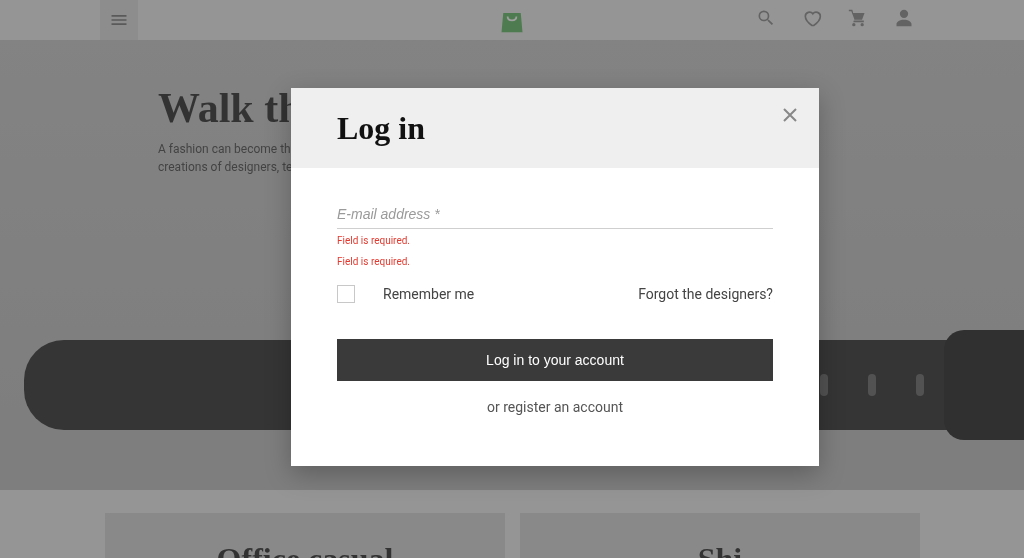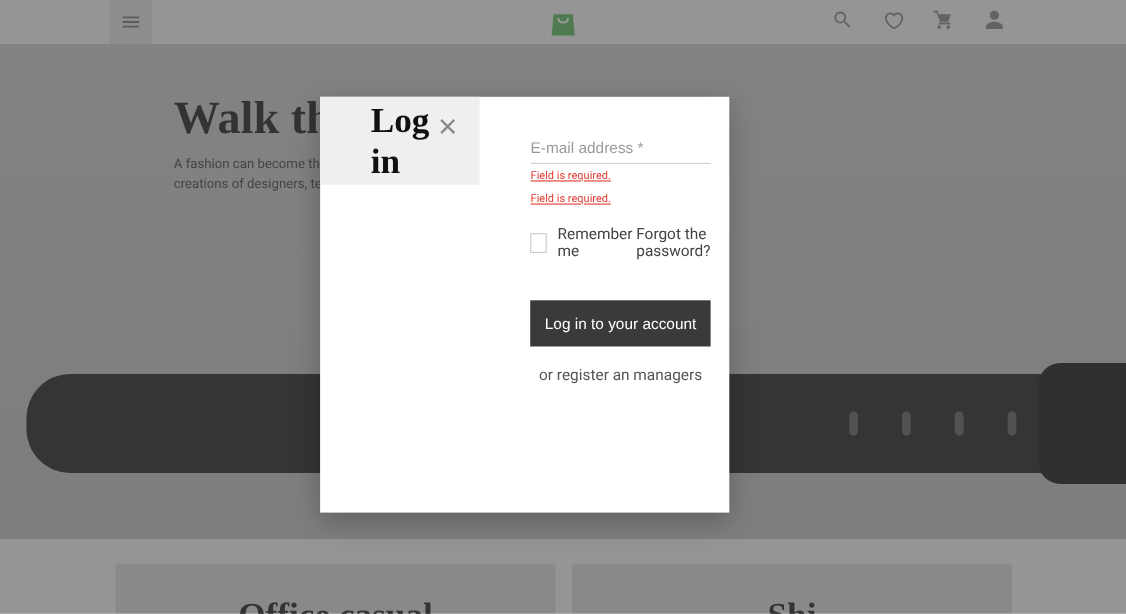--- a/index.html
+++ b/index.html
@@ -69,23 +69,23 @@
   .card.left { left: 105px; }
   .card.right { left: 520px; }
 
   
   .scrim {
     position: absolute; inset: 0; background: rgba(80,80,80,0.55);
   }
 
   
   .modal {
-    position: absolute; top: 88px; left: 291px; width: 372px; height: 378px;
+    position: absolute; top: 88px; left: 291px; width: 528px; height: 378px;
     background: #fff; box-shadow: 0 8px 24px rgba(0,0,0,0.25);
-    display: flex; flex-direction: row;
+    display: flex; flex-direction: column;
   }
   .modal-header {
     height: 80px; background: #efefef; display: flex; align-items: center;
     padding: 0 46px; position: relative;
   }
   .modal-title {
     font-family: Georgia, "Times New Roman", serif; font-weight: 700;
     font-size: 32px; color: #111;
   }
   .modal-close {
@@ -95,35 +95,36 @@
   }
   .modal-close svg { width: 14px; height: 14px; stroke: #888; stroke-width: 2; }
 
   .modal-body { padding: 22px 46px 0 46px; flex: 1; display: flex; flex-direction: column; }
 
   .field { position: relative; margin-top: 10px; }
   .field input {
     width: 100%; border: none; border-bottom: 1px solid #cfcfcf;
     font-size: 14px; padding: 6px 28px 6px 0; outline: none; color: #0c4a6e;
     background: transparent;
+    font-style: italic;
   }
   .field input::placeholder { color: #9a9a9a; }
   .field .eye {
     position: absolute; right: 2px; top: 4px; width: 18px; height: 18px;
   }
   .field .eye svg { width: 18px; height: 18px; fill: #c9c9c9; }
   .error {
-    font-size: 10px; color: #e23a2f; margin-top: 6px; margin-bottom: 4px; text-decoration: underline;
+    font-size: 10px; color: #e23a2f; margin-top: 6px; margin-bottom: 4px;
   }
 
   .row-remember {
     margin-top: 14px; display: flex; align-items: center; justify-content: space-between;
     font-size: 14px; color: #444;
   }
-  .remember { display: flex; align-items: center; gap: 10px; }
+  .remember { display: flex; align-items: center; gap: 28px; }
   .checkbox {
     width: 18px; height: 18px; border: 1px solid #c8c8c8; background: #fff;
   }
   .forgot { color: #444; cursor: pointer; }
 
   .login-btn {
     margin-top: 36px; height: 42px; background: #3a3a3a; color: #fff;
     border: none; font-size: 14px; cursor: pointer; width: 100%;
   }
   .register {
@@ -198,20 +199,20 @@
     </div>
     <div class="error">Field is required.</div>
 
     <div class="error">Field is required.</div>
 
     <div class="row-remember">
       <label class="remember">
         <span class="checkbox"></span>
         <span>Remember me</span>
       </label>
-      <span class="forgot">Forgot the password?</span>
+      <span class="forgot">Forgot the designers?</span>
     </div>
 
     <button class="login-btn">Log in to your account</button>
 
-    <div class="register">or register an managers</div>
+    <div class="register">or register an account</div>
   </div>
 </div>
 
 </body></html>

